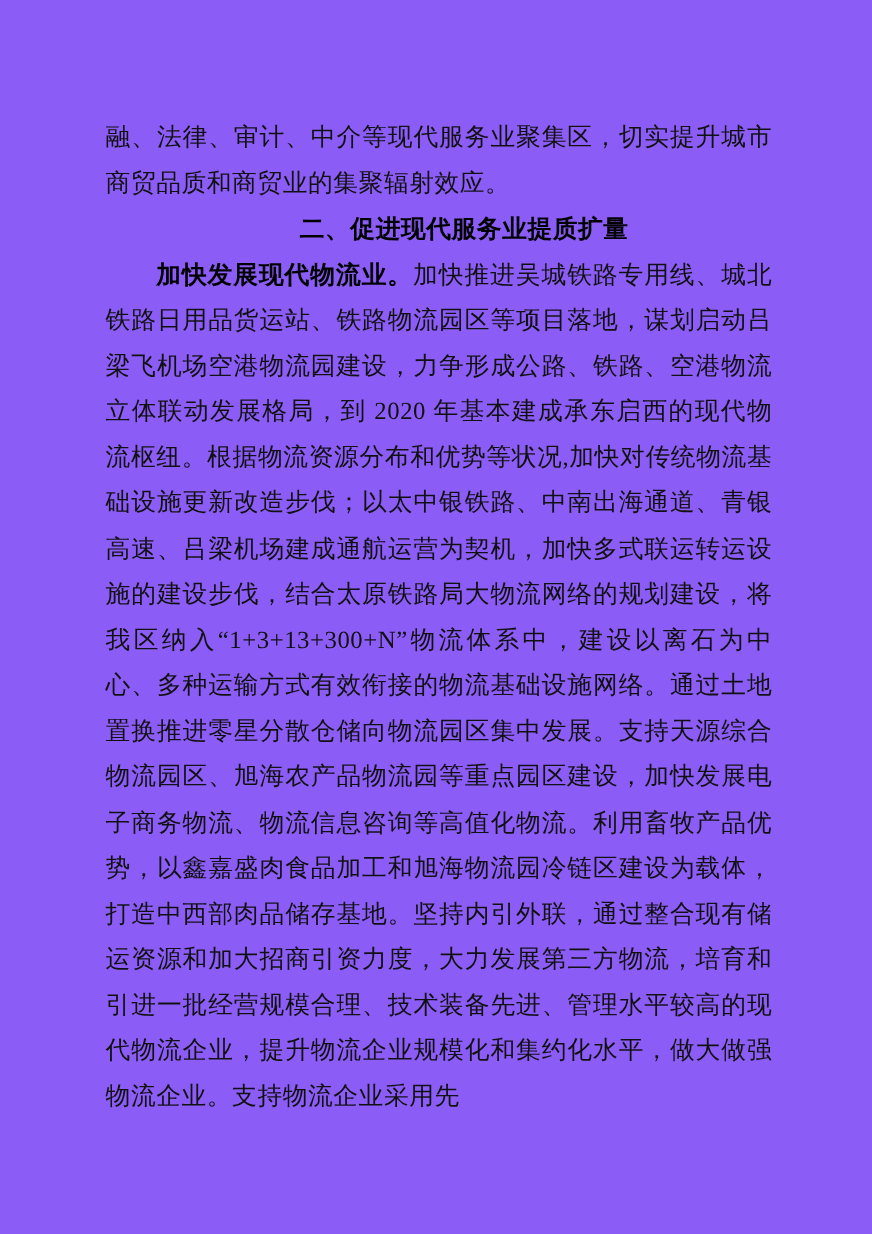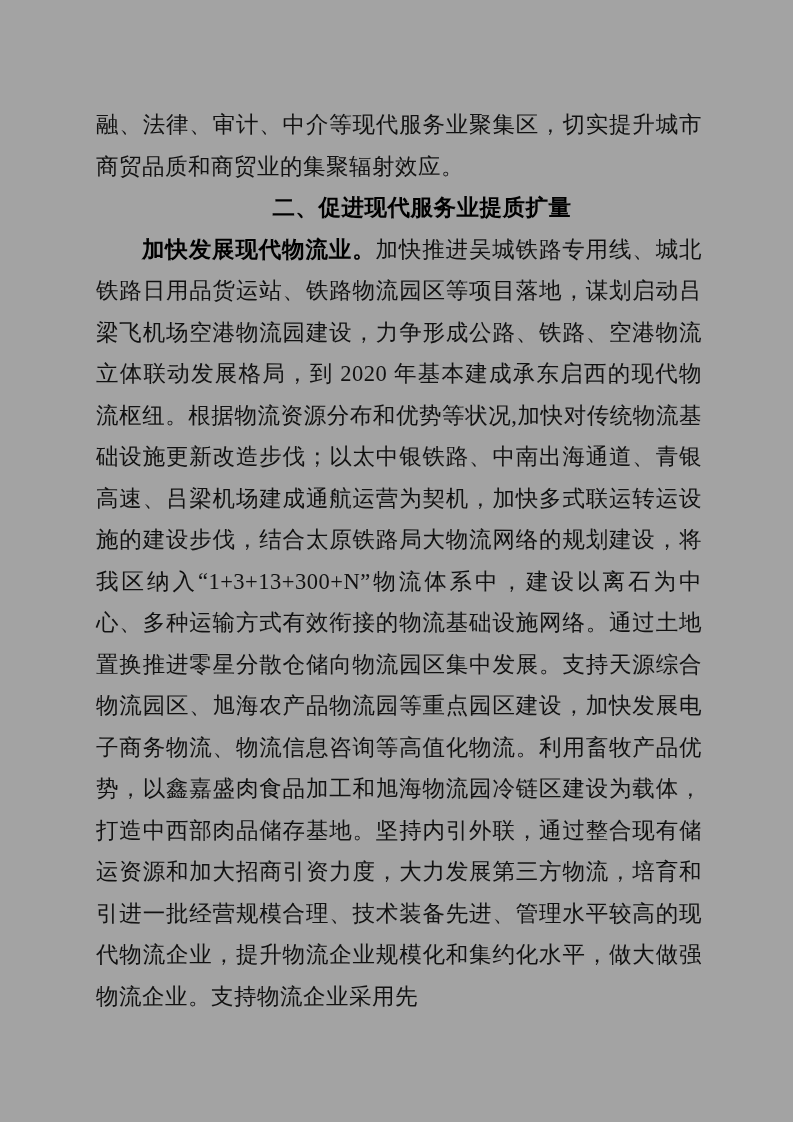--- a/index.html
+++ b/index.html
@@ -4,21 +4,21 @@
 <style>
   html, body {
     margin: 0;
     padding: 0;
     background: #ffffff;
   }
   .page {
     position: relative;
     width: 793px;
     height: 1122px;
-    background: #a3a3a3;
+    background: #8b5cf6;
     overflow: hidden;
     color: #111111;
     font-family: "Liberation Serif", "DejaVu Serif", serif;
   }
   .content {
     position: absolute;
     left: 96px;
     top: 104px;
     width: 606px;
     font-size: 22.5px;

